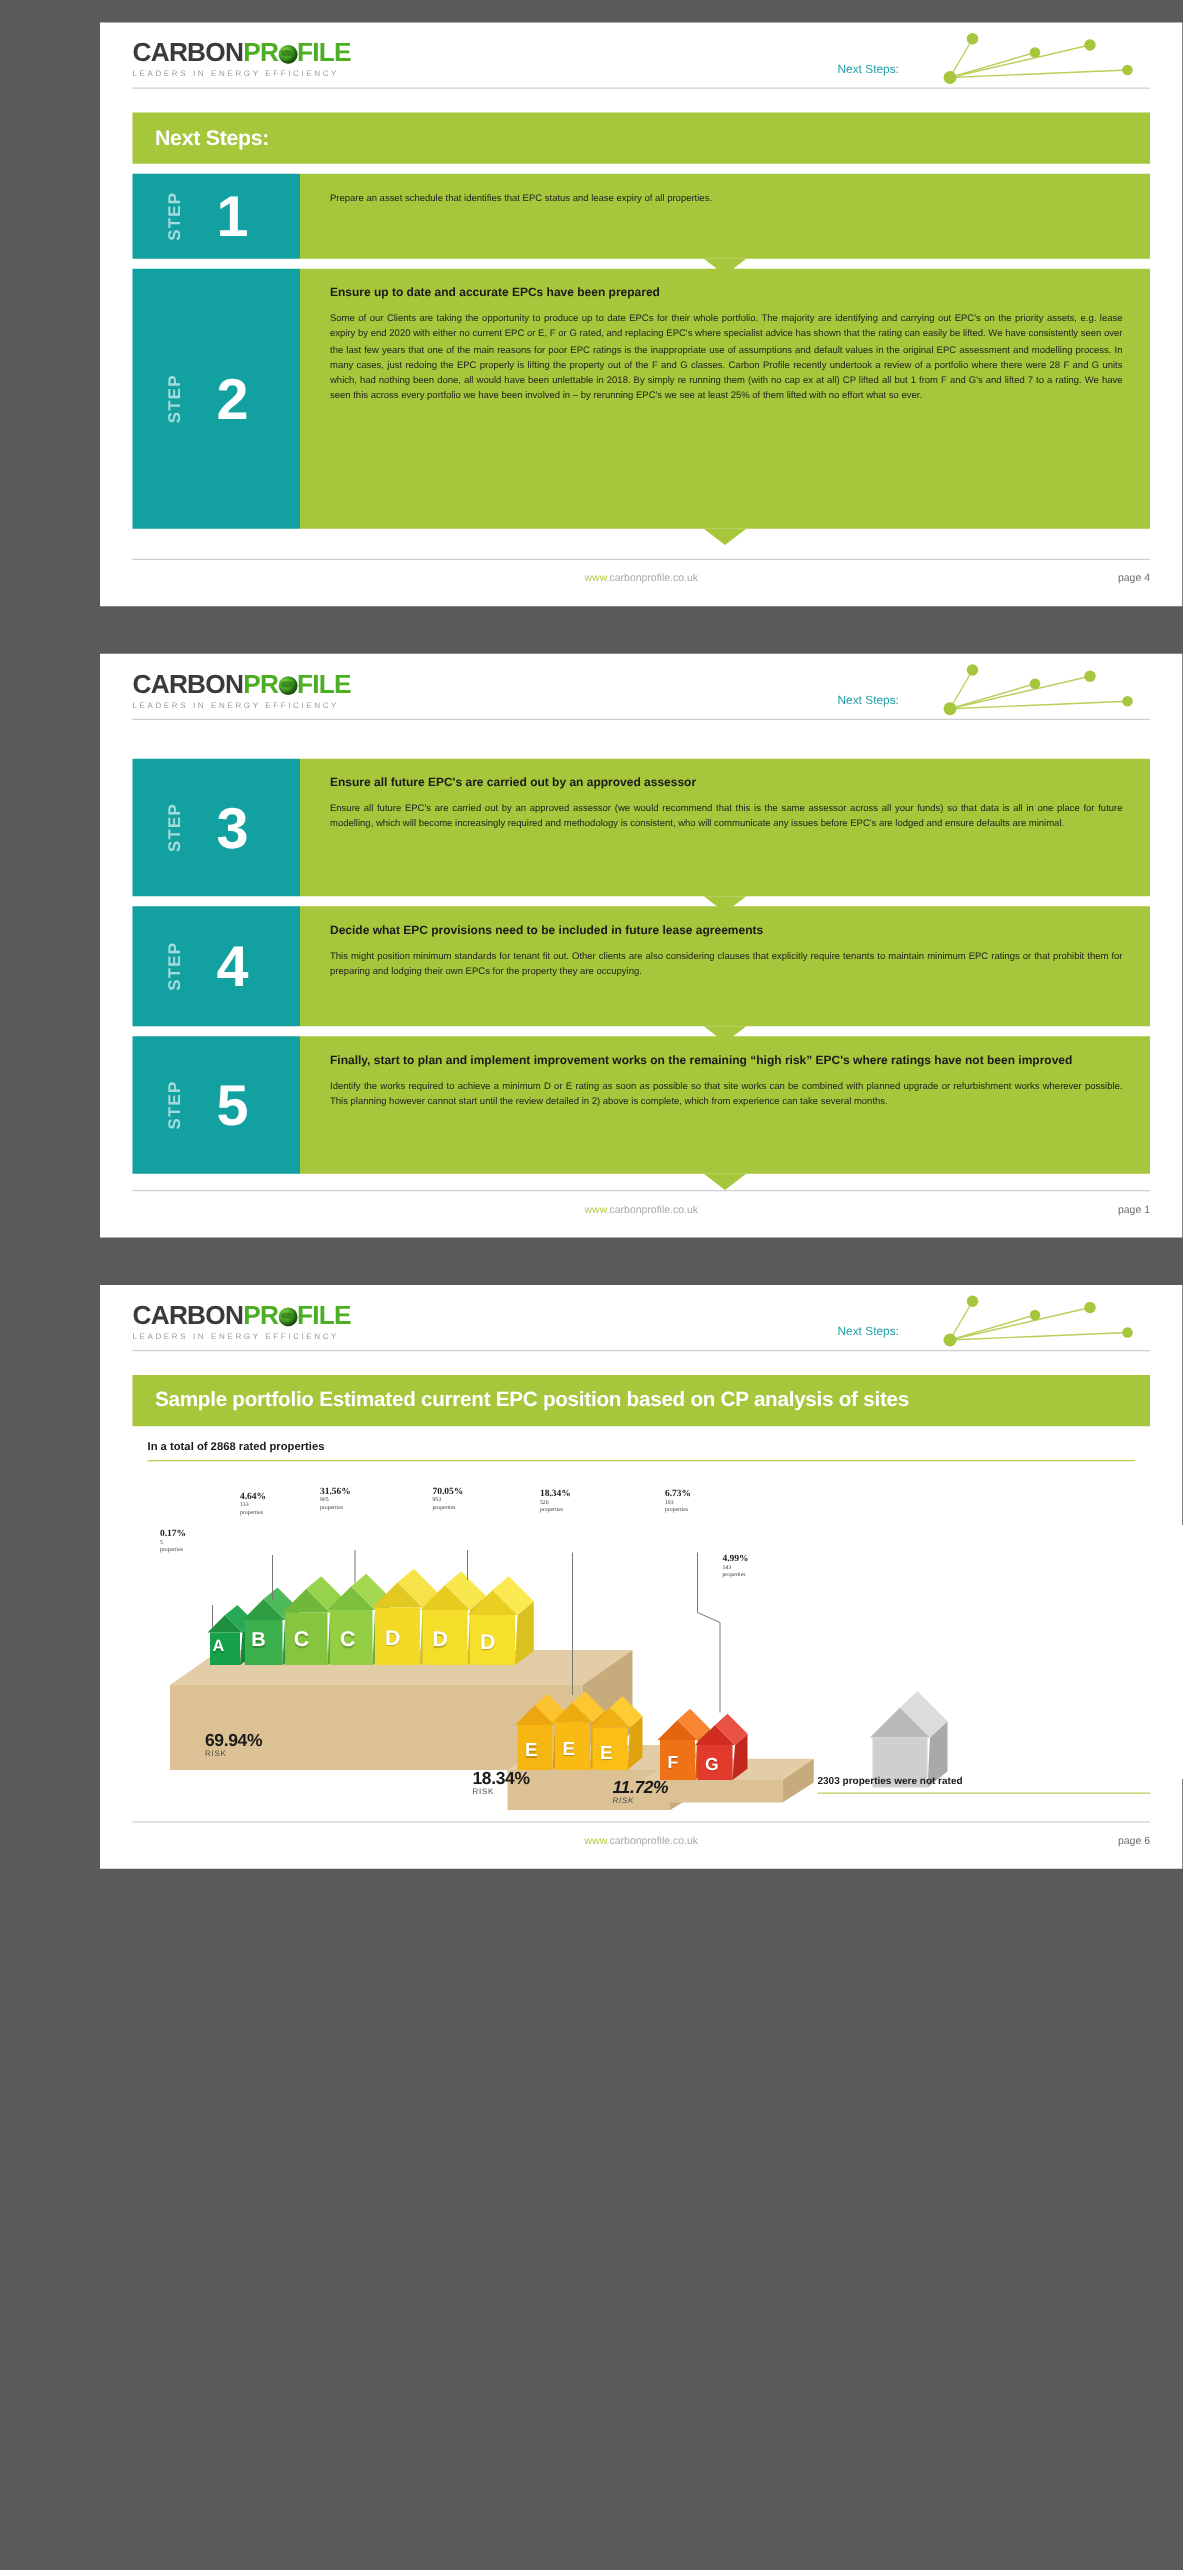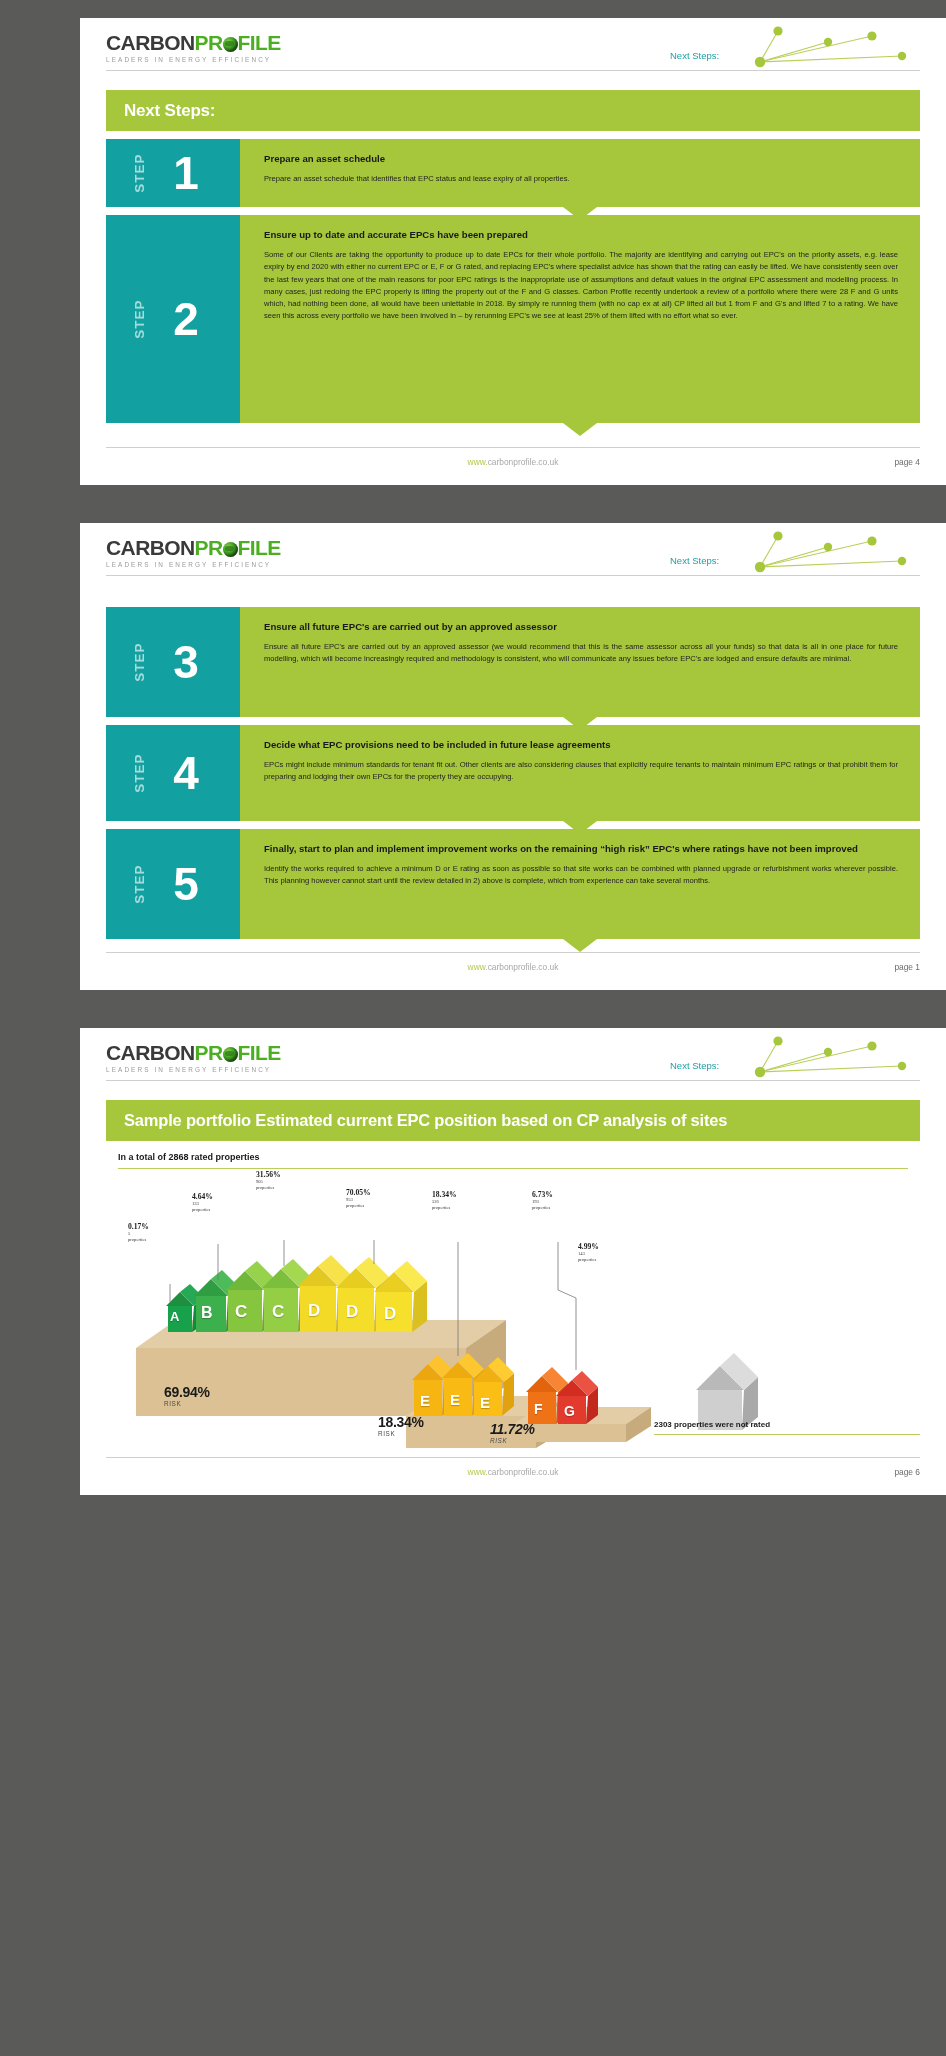--- a/index.html
+++ b/index.html
@@ -152,21 +152,20 @@
     </div>
 
     <div class="steps">
 
       <div class="step-row" style="height:68px;">
         <div class="step-tab">
           <span class="vert">STEP</span>
           <span class="num">1</span>
         </div>
         <div class="step-body">
-          <div class="step-head">Prepare an asset schedule</div>
           <div class="step-text">Prepare an asset schedule that identifies that EPC status and lease expiry of all properties.</div>
         </div>
         <div class="arrow-down" style="bottom:-13px; left:calc(50% + 67px);"></div>
       </div>
 
       <div class="step-row" style="height:208px;">
         <div class="step-tab">
           <span class="vert">STEP</span>
           <span class="num">2</span>
         </div>
@@ -228,21 +227,21 @@
         <div class="arrow-down" style="bottom:-13px; left:calc(50% + 67px);"></div>
       </div>
 
       <div class="step-row" style="height:96px;">
         <div class="step-tab">
           <span class="vert">STEP</span>
           <span class="num">4</span>
         </div>
         <div class="step-body">
           <div class="step-head">Decide what EPC provisions need to be included in future lease agreements</div>
-          <div class="step-text">EPCs might include minimum standards for tenant fit out. Other clients are also considering clauses that explicitly require tenants to maintain minimum EPC ratings or that prohibit them for preparing and lodging their own EPCs for the property they are occupying.</div>
+          <div class="step-text">This might position minimum standards for tenant fit out. Other clients are also considering clauses that explicitly require tenants to maintain minimum EPC ratings or that prohibit them for preparing and lodging their own EPCs for the property they are occupying.</div>
         </div>
         <div class="arrow-down" style="bottom:-13px; left:calc(50% + 67px);"></div>
       </div>
 
       <div class="step-row" style="height:110px;">
         <div class="step-tab">
           <span class="vert">STEP</span>
           <span class="num">5</span>
         </div>
         <div class="step-body">
@@ -433,21 +432,21 @@
         <div class="cnt">5</div>
         <div class="cnt">properties</div>
       </div>
 
       <div class="callout" style="left:86px; top:40px;">
         <div class="pct">4.64%</div>
         <div class="cnt">133</div>
         <div class="cnt">properties</div>
       </div>
 
-      <div class="callout" style="left:150px; top:18px;">
+      <div class="callout" style="left:150px; top:36px;">
         <div class="pct">31.56%</div>
         <div class="cnt">905</div>
         <div class="cnt">properties</div>
       </div>
 
       <div class="callout" style="left:240px; top:36px;">
         <div class="pct">70.05%</div>
         <div class="cnt">953</div>
         <div class="cnt">properties</div>
       </div>

